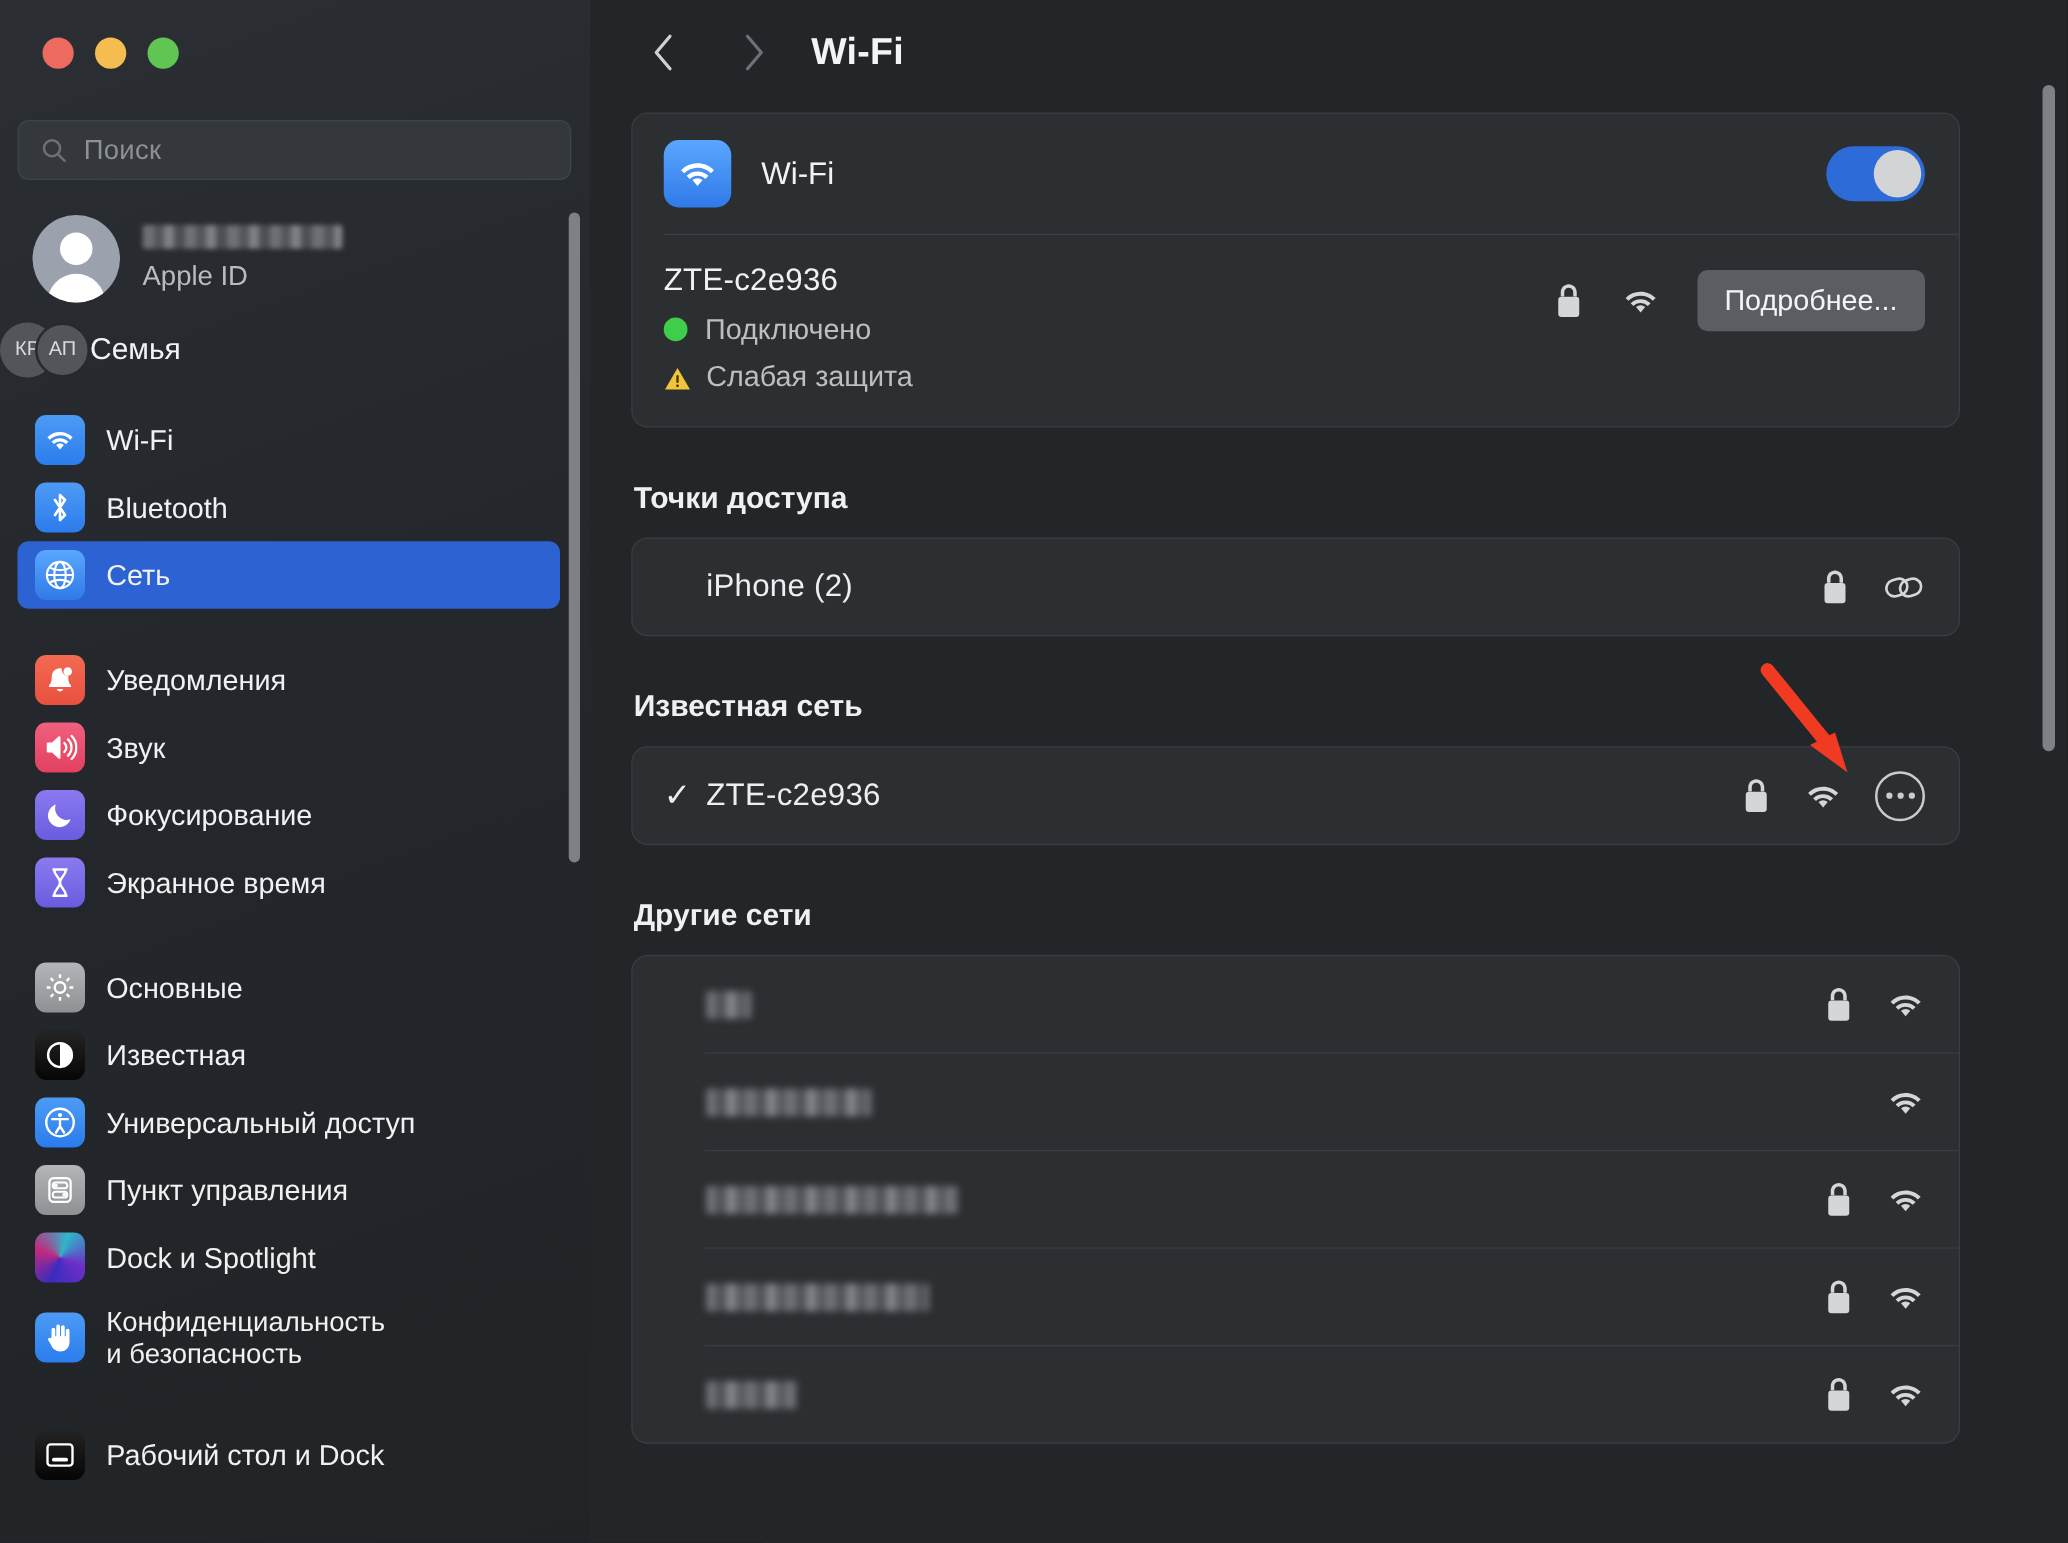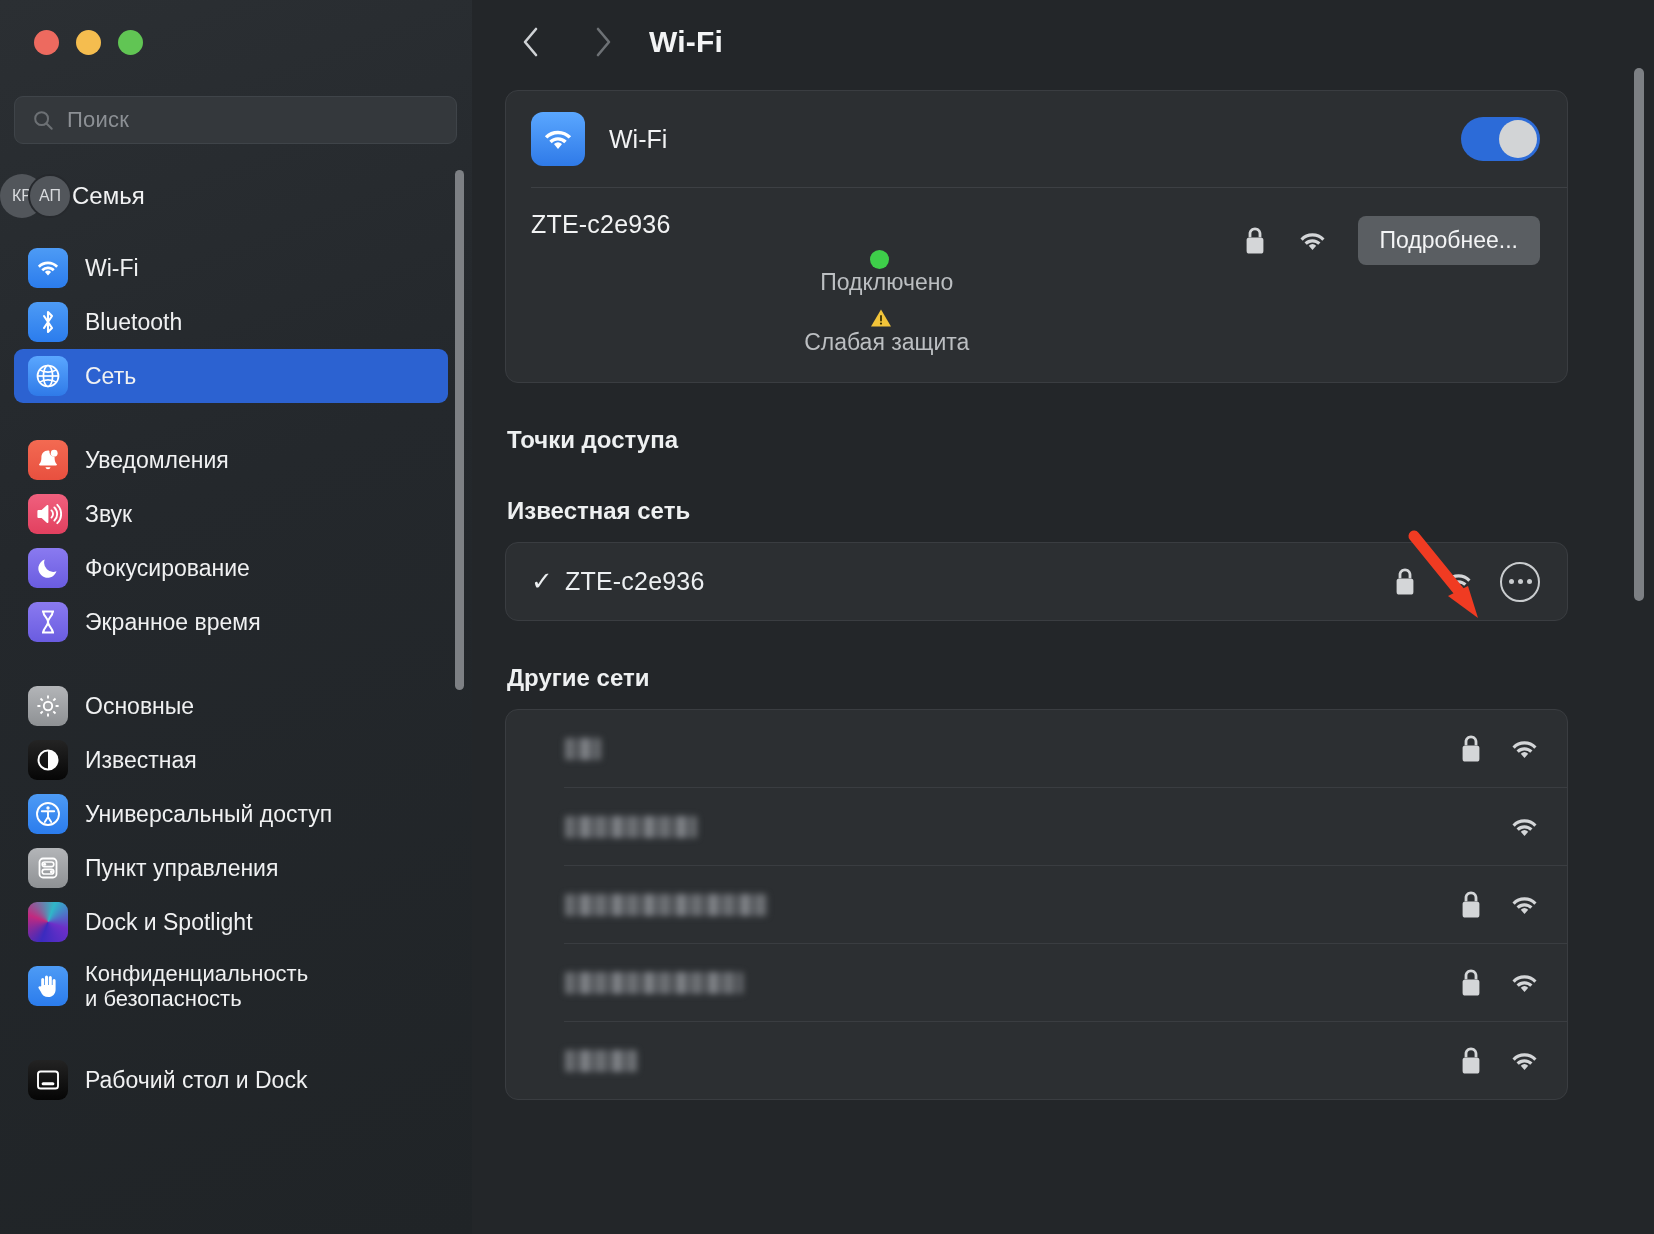--- a/index.html
+++ b/index.html
@@ -208,21 +208,21 @@
 
   .conn-row {
     display: flex; align-items: flex-start;
     padding: 22px 27px 26px 25px;
   }
   .conn-left { flex: 1; }
   .ssid-name { font-size: 25px; color: #f1f2f3; letter-spacing: .2px; }
   .status-line {
     display: flex; align-items: center;
     margin-top: 11px;
-    font-size: 23px; color: #bcbfc2; flex-direction: column;
+    font-size: 23px; color: #bcbfc2;
   }
   .dot-green {
     width: 19px; height: 19px; border-radius: 50%;
     background: #3ece4a; margin-right: 14px; flex: 0 0 19px;
   }
   .tri-warn { width: 22px; height: 20px; margin-right: 12px; flex: 0 0 22px; }
   .conn-right { display: flex; align-items: center; gap: 30px; padding-top: 6px; }
   .btn-more {
     background: #5a5e62;
     border: none;
@@ -301,20 +301,27 @@
         <svg viewBox="0 0 24 24" width="22" height="22" fill="none" stroke="#9a9ea2" stroke-width="2.2">
           <circle cx="10.5" cy="10.5" r="7"></circle>
             <line x1="15.8" y1="15.8" x2="21.5" y2="21.5" stroke-linecap="round"></line>
         </svg>
       </span>
       <span class="search-placeholder">Поиск</span>
     </div>
 
     <div class="sidebar-scroll">
 
+      <div class="account-row">
+        <div class="avatar"></div>
+        <div class="account-text">
+          <div class="blurname"></div>
+          <div class="apple-id">Apple ID</div>
+        </div>
+      </div>
 
       <div class="family-row">
         <div class="fam-avatars">
           <div class="fam-av a">КР</div>
           <div class="fam-av b">АП</div>
         </div>
         <div class="family-label">Семья</div>
       </div>
 
       <div class="nav-group">
@@ -543,20 +550,40 @@
                 <path d="M13 6.3c-3.2 0-6.1 1.3-8.2 3.4L2.9 7.8A14 14 0 0 1 13 3.6c3.9 0 7.5 1.6 10.1 4.2l-1.9 1.9A11.4 11.4 0 0 0 13 6.3z"></path>
                 <path d="M13 11.2c-1.9 0-3.6.8-4.8 2l-1.9-1.9A9.4 9.4 0 0 1 13 8.6c2.6 0 5 1.1 6.7 2.7l-1.9 1.9a6.7 6.7 0 0 0-4.8-2z"></path>
               </svg>
             </span>
             <button class="btn-more">Подробнее...</button>
           </div>
         </div>
       </div>
 
       <div class="section-title">Точки доступа</div>
+      <div class="card">
+        <div class="net-row">
+          <span class="net-check"></span>
+          <span class="net-name">iPhone (2)</span>
+          <span class="net-icons">
+            <span class="icon-lock">
+              <svg width="24" height="29" viewBox="0 0 24 29" fill="#d4d6d8">
+                <path d="M12 1.4c-3.6 0-6.4 2.9-6.4 6.4v3.4h2.8V7.8a3.6 3.6 0 0 1 7.2 0v3.4h2.8V7.8c0-3.5-2.8-6.4-6.4-6.4z"></path>
+                <rect x="3.6" y="11.4" width="16.8" height="16.2" rx="2.6"></rect>
+              </svg>
+            </span>
+            <span class="icon-link">
+              <svg width="34" height="28" viewBox="0 0 34 28" fill="none" stroke="#d4d6d8" stroke-width="2.1">
+                <rect x="3" y="7.5" width="17" height="13" rx="6.5" transform="rotate(-18 11.5 14)"></rect>
+                <rect x="14" y="7.5" width="17" height="13" rx="6.5" transform="rotate(-18 22.5 14)"></rect>
+              </svg>
+            </span>
+          </span>
+        </div>
+      </div>
 
       <div class="section-title">Известная сеть</div>
       <div class="card">
         <div class="net-row">
           <span class="net-check">✓</span>
           <span class="net-name">ZTE-c2e936</span>
           <span class="net-icons">
             <span class="icon-lock">
               <svg width="24" height="29" viewBox="0 0 24 29" fill="#d4d6d8">
                 <path d="M12 1.4c-3.6 0-6.4 2.9-6.4 6.4v3.4h2.8V7.8a3.6 3.6 0 0 1 7.2 0v3.4h2.8V7.8c0-3.5-2.8-6.4-6.4-6.4z"></path>

